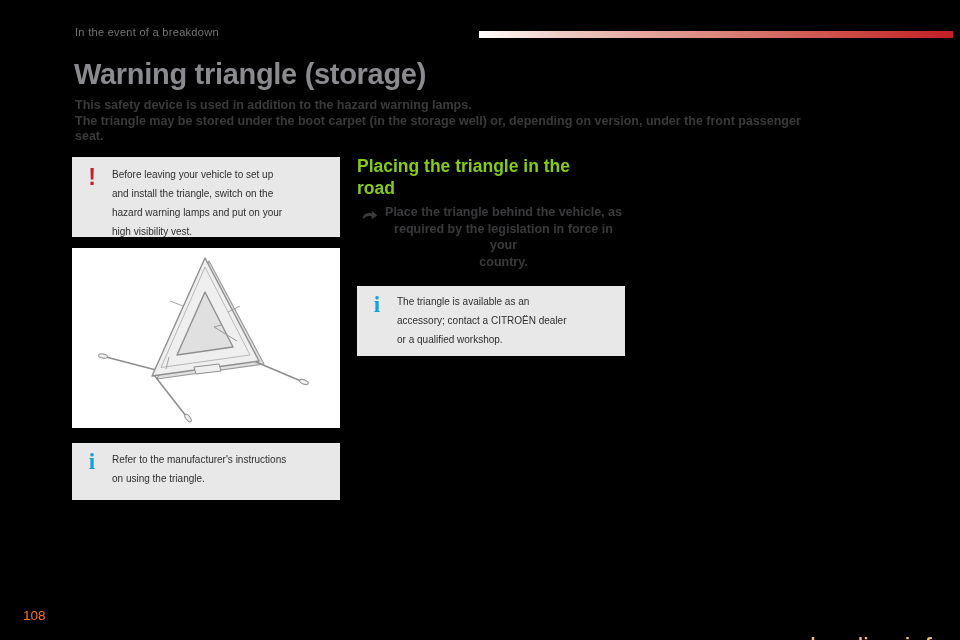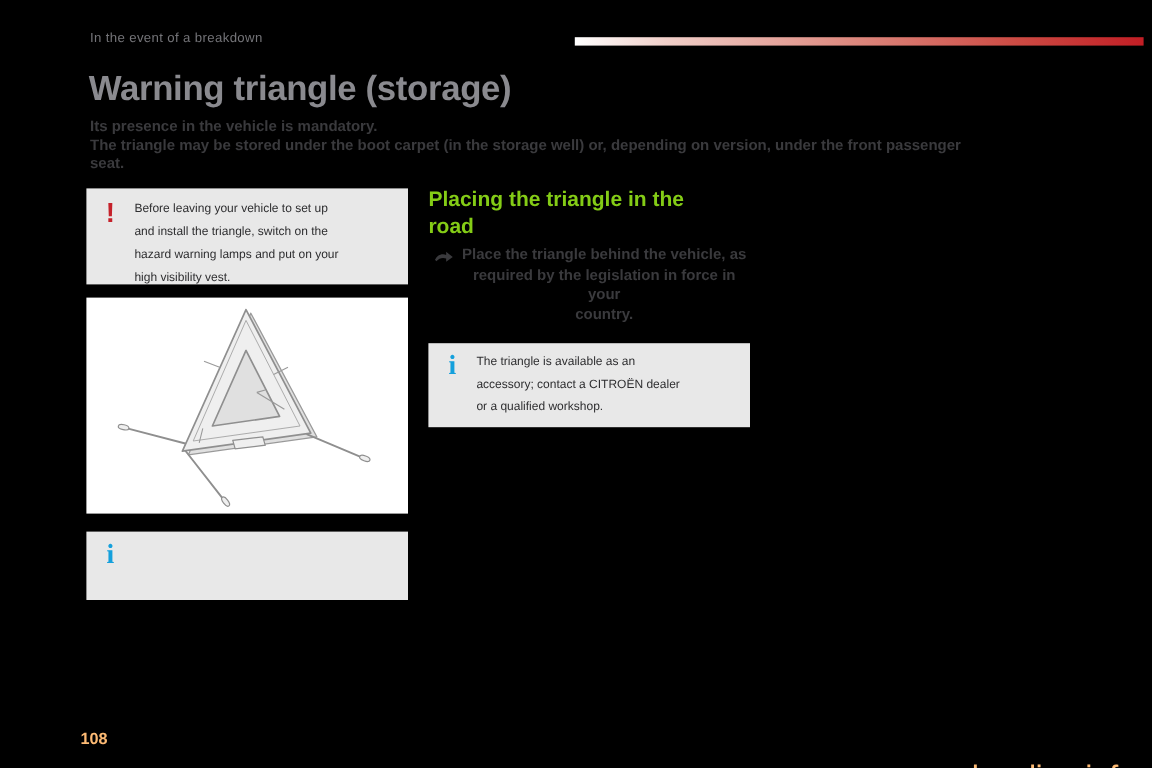--- a/index.html
+++ b/index.html
@@ -77,37 +77,37 @@
   .bullet { left: 357px; top: 204px; width: 268px; display: flex; text-align: center; }
   .bullet-arrow { flex: 0 0 25px; padding-top: 3px; }
   .bullet-text {
     font-size: 12.5px; font-weight: 700; line-height: 16.5px;
     color: #3a3a3d; white-space: pre-line;
   }
 
   
   .page-number {
     left: 23px; top: 608px;
-    font-size: 13.5px; font-weight: 700; color: #fdba74; margin-left: 44px;
+    font-size: 13.5px; font-weight: 400; color: #f97316;
   }
   .watermark {
     right: 14px; top: 633px;
     font-size: 27px; font-weight: 400; letter-spacing: -0.5px;
     color: #fdba74; text-decoration: none; cursor: pointer;
   }
 </style>
 </head>
 <body>
 
 <div class="abs section-label">In the event of a breakdown</div>
 <div class="abs red-bar"></div>
 
 <h1 class="abs page-title">Warning triangle (storage)</h1>
 <div class="abs intro">
-  <div class="intro-line">Its presence in the vehicle is mandatory.</div>
+  <div class="intro-line">This safety device is used in addition to the hazard warning lamps.</div>
   <div class="intro-line">The triangle may be stored under the boot carpet (in the storage well) or, depending on version, under the front passenger seat.</div>
 </div>
 
 <div class="abs note-box box-warning">
   <div class="note-icon-col">
     <span class="alert-glyph">!</span>
   </div>
   <div class="note-text">Before leaving your vehicle to set up
 and install the triangle, switch on the
 hazard warning lamps and put on your
@@ -135,20 +135,22 @@
     <path d="M165,93 L142,79 M142,79 L149,77" fill="none" stroke="#9a9a9a" stroke-width="1"></path>
 
     <path d="M122,119 L147,116 L149,123 L124,126 Z" fill="#efefef" stroke="#8f8f8f" stroke-width="1"></path>
   </svg>
 </div>
 
 <div class="abs note-box box-refer">
   <div class="note-icon-col">
     <span class="info-glyph">i</span>
   </div>
+  <div class="note-text">Refer to the manufacturer's instructions
+on using the triangle.</div>
 </div>
 
 <h2 class="abs right-heading">Placing the triangle in the
 road</h2>
 
 <div class="abs bullet">
   <span class="bullet-arrow">
     <svg width="16" height="11" viewBox="0 0 16 11">
       <path d="M0.5,7.5 C2.5,3.2 6.5,2.2 9.8,3.4 L9.8,0.8 L15.3,5.2 L9.8,9.2 L9.8,6.4 C7,5.4 3.8,6 1.6,8.8 Z" fill="#3a3a3d"></path>
     </svg>

